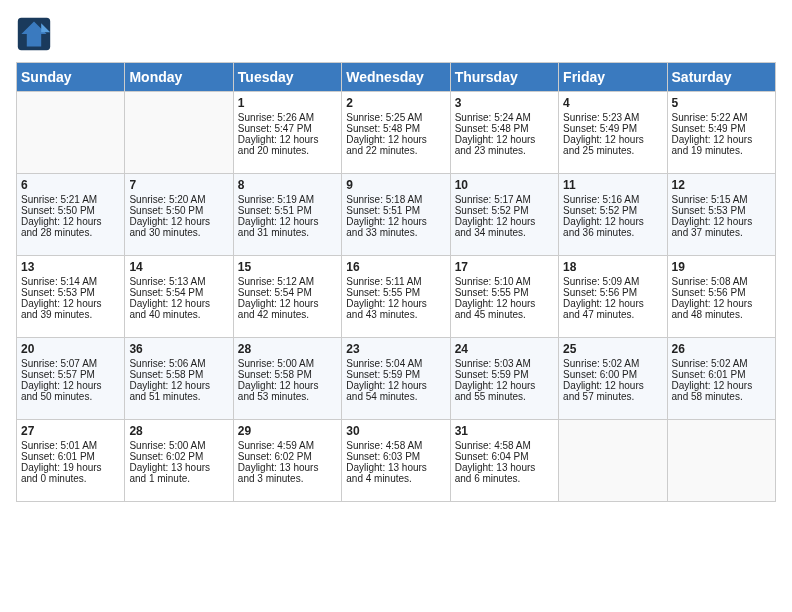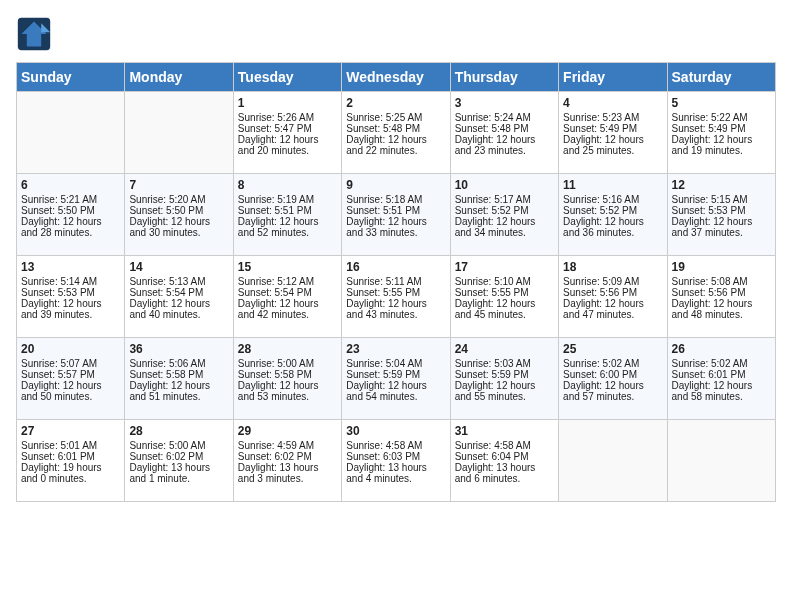--- a/index.html
+++ b/index.html
@@ -161,21 +161,21 @@
         <td>
           <span class="day-number">7</span>
           <div>Sunrise: 5:20 AM</div>
           <div>Sunset: 5:50 PM</div>
           <div>Daylight: 12 hours and 30 minutes.</div>
         </td>
         <td>
           <span class="day-number">8</span>
           <div>Sunrise: 5:19 AM</div>
           <div>Sunset: 5:51 PM</div>
-          <div>Daylight: 12 hours and 52 minutes.</div>
+          <div>Daylight: 12 hours and 31 minutes.</div>
         </td>
         <td>
           <span class="day-number">9</span>
           <div>Sunrise: 5:18 AM</div>
           <div>Sunset: 5:51 PM</div>
           <div>Daylight: 12 hours and 33 minutes.</div>
         </td>
         <td>
           <span class="day-number">10</span>
           <div>Sunrise: 5:17 AM</div>

